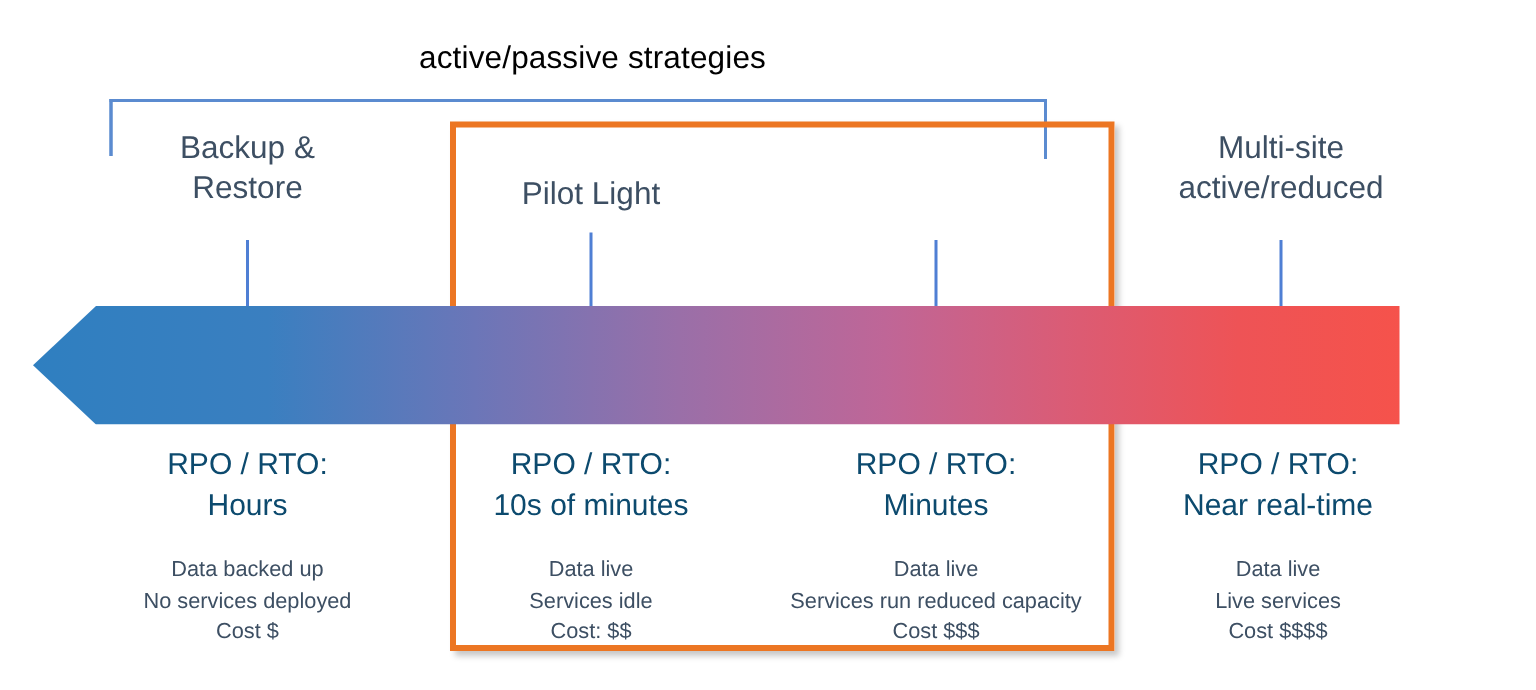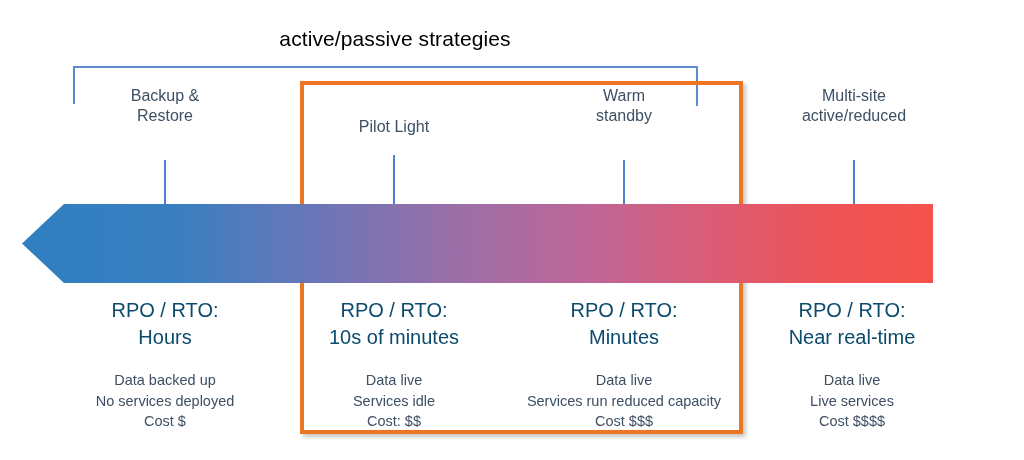--- a/index.html
+++ b/index.html
@@ -80,21 +80,21 @@
     top: 204px;
     width: 980px;
     height: 79px;
   }
   .arrow-bar svg { display: block; }
 
   
   .strategy-label {
     position: absolute;
     text-align: center;
-    font-size: 16px;
+    font-size: 21px;
     line-height: 1.27;
     color: #3d4f63;
     white-space: pre-line;
   }
   .s-label-0 { left: 55px;  top: 86px;  width: 220px; }
   .s-label-1 { left: 294px; top: 117px; width: 200px; }
   .s-label-2 { left: 524px; top: 86px;  width: 200px; }
   .s-label-3 { left: 754px; top: 86px;  width: 200px; }
 
   
@@ -140,22 +140,20 @@
 
   <div class="bracket"></div>
   <div class="bracket-left-stub"></div>
   <div class="bracket-right-stub"></div>
 
   <div class="orange-box"></div>
 
   <div class="strategy-label s-label-0">Backup &amp;
 Restore</div>
   <div class="strategy-label s-label-1">Pilot Light</div>
-  <div class="strategy-label s-label-2">Warm
-standby</div>
   <div class="strategy-label s-label-3">Multi-site
 active/reduced</div>
 
   <div class="connector conn-0"></div>
   <div class="connector conn-1"></div>
   <div class="connector conn-2"></div>
   <div class="connector conn-3"></div>
 
   <div class="arrow-bar">
     <svg width="980" height="79" viewBox="0 0 980 79" xmlns="http://www.w3.org/2000/svg">

